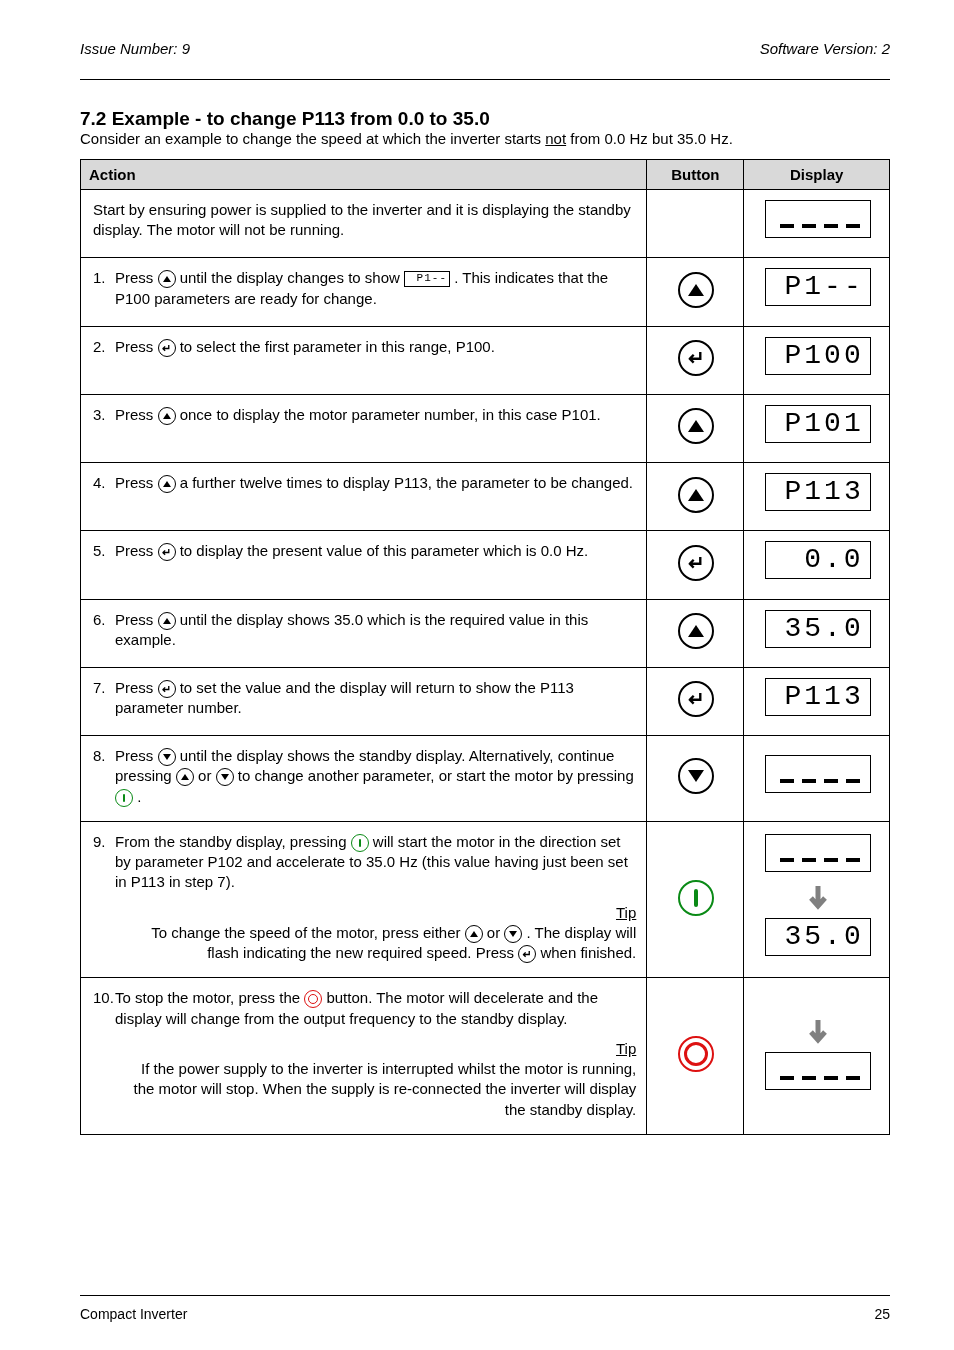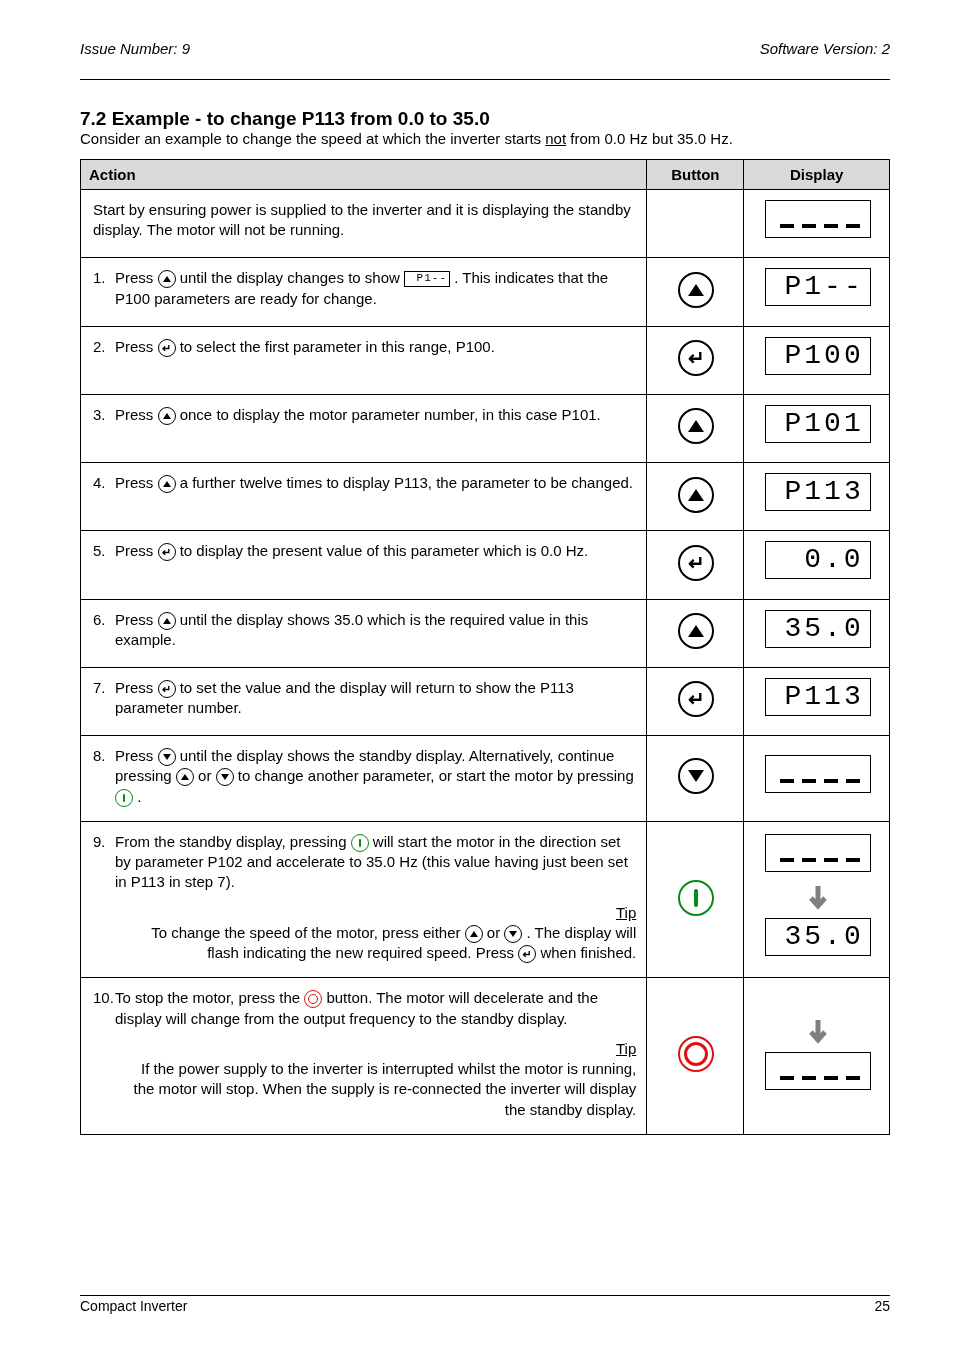--- a/index.html
+++ b/index.html
@@ -149,21 +149,21 @@
   }
   .arrow-down svg{ display:block; margin:auto; }
 
   
   .step-row { display:flex; gap:6px; }
   .step-row .num { width:16px; flex-shrink:0; }
   .step-row .txt { flex:1; }
 
   
   .ftr-rule { border-top:1.2px solid #000; margin-top:160px; }
-  .ftr { display:flex; justify-content:space-between; font-size:14px; margin-top:2px; }
+  .ftr { display:flex; justify-content:space-between; font-size:14px; margin-top:10px; }
 </style>
 </head>
 <body>
 
 <div class="hdr">
   <span>Issue Number: 9</span>
   <span>Software Version: 2</span>
 </div>
 <div class="hdr-rule"></div>
 

